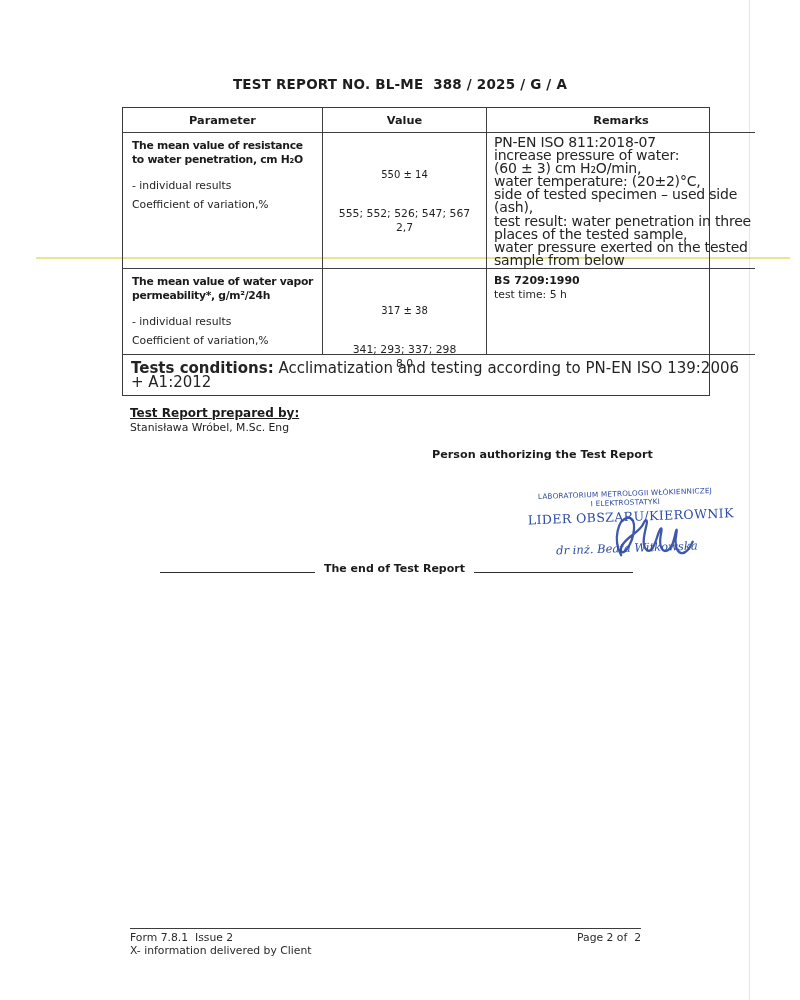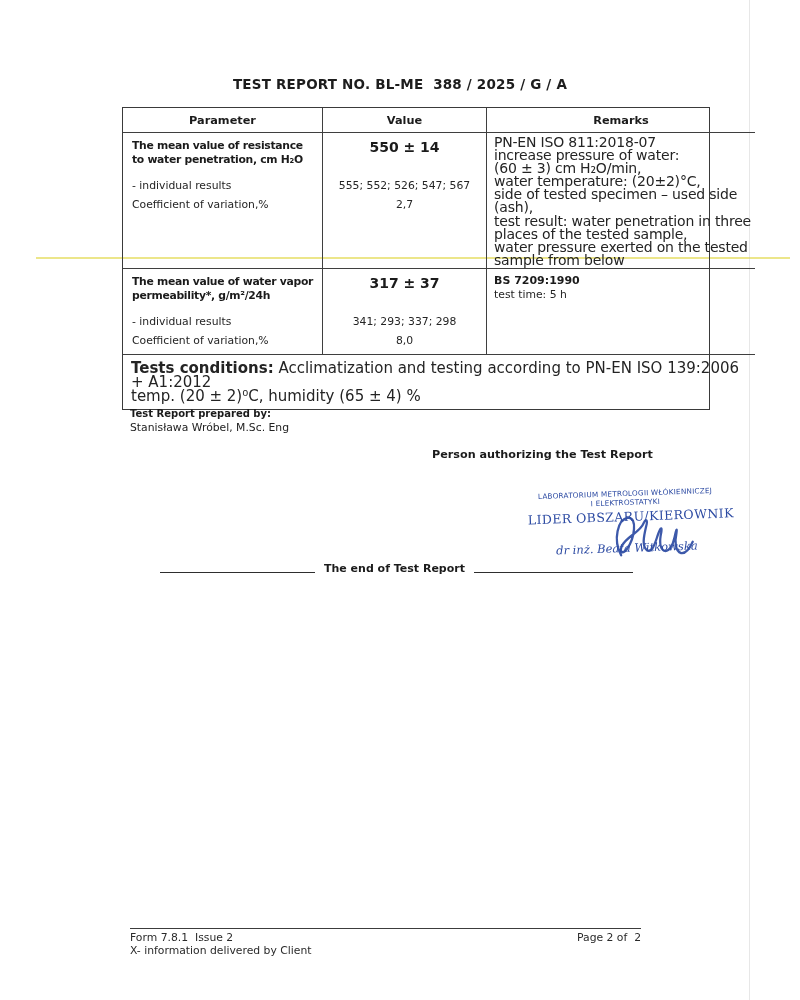--- a/index.html
+++ b/index.html
@@ -23,31 +23,31 @@
     grid-template-rows:25px 136px 86px auto;
     font-size:10.8px;color:#242424;}
   .cell{box-sizing:border-box;border-right:1.4px solid #3f3f3f;border-bottom:1.4px solid #3f3f3f;}
   .c-last{border-right:none;}
   .head{display:flex;align-items:center;justify-content:center;font-weight:bold;font-size:11.3px;color:#1b1b1b;}
   .pcell{padding:6px 16px 0 9px;}
   .ptitle{font-weight:bold;font-size:10.8px;line-height:14px;letter-spacing:-.3px;white-space:nowrap;color:#1b1b1b;}
   .ind{margin-top:12px;line-height:14px;}
   .cvl{margin-top:5px;line-height:14px;}
   .vcell{text-align:center;padding-top:7px;}
-  .vmean{font-weight:bold;font-size:14px;line-height:14px;color:#1b1b1b;}
+  .vmean{font-weight:normal;font-size:10px;line-height:14px;color:#1b1b1b;margin-top:28px;}
   .vind{margin-top:25px;line-height:14px;}
-  .vcv{margin-top:5px;line-height:14px;}
+  .vcv{line-height:14px;}
   .rcell{padding:3px 4px 0 7px;font-size:14px;line-height:13.1px;letter-spacing:-.2px;}
   .rcell .rl{white-space:nowrap;}
   .rcell2{padding:5px 4px 0 7px;font-size:10.8px;line-height:14px;}
   .rstd{font-weight:bold;font-size:11px;color:#1b1b1b;}
   .ccell{grid-column:1 / -1;border-right:none;border-bottom:none;padding:6px 8px;line-height:14px;font-size:15px;}
   
   .prepared{position:absolute;left:130px;top:407px;font-size:10.8px;line-height:13.5px;}
-  .prepared .b{font-size:10px;color:#1b1b1b;}
+  .prepared .b{font-size:12px;color:#1b1b1b;text-decoration:underline;}
   
   .authorizing{position:absolute;left:432px;top:448px;font-size:11.2px;font-weight:bold;color:#1b1b1b;}
   
   .stamp{position:absolute;left:528px;top:489px;width:196px;transform:rotate(-2deg);
     color:#2d4ba3;text-align:center;}
   .s1{font-size:7.3px;line-height:9px;letter-spacing:.2px;white-space:nowrap;}
   .s3{margin-top:2px;font-family:"DejaVu Serif","Liberation Serif",serif;font-size:12.5px;
     letter-spacing:.4px;white-space:nowrap;}
   .sname{margin-top:17px;font-family:"DejaVu Serif","Liberation Serif",serif;font-style:italic;
     font-size:11.5px;white-space:nowrap;}
@@ -105,32 +105,31 @@
 
   <div class="cell pcell">
     <div class="ptitle">
       <div>The mean value of water vapor</div>
       <div>permeability*, g/m²/24h</div>
     </div>
     <div class="ind">- individual results</div>
     <div class="cvl">Coefficient of variation,%</div>
   </div>
   <div class="cell vcell">
-    <div class="vmean">317 ± 37</div>
+    <div class="vmean">317 ± 38</div>
     <div class="vind">341; 293; 337; 298</div>
     <div class="vcv">8,0</div>
   </div>
   <div class="cell rcell2 c-last">
     <div class="rstd">BS 7209:1990</div>
     <div>test time: 5 h</div>
   </div>
 
   <div class="cell ccell">
     <div><span class="b">Tests conditions:</span><span> Acclimatization and testing according to PN-EN ISO 139:2006 + A1:2012</span></div>
-    <div>temp. (20 ± 2)⁰C, humidity (65 ± 4) %</div>
   </div>
 </div>
 
 <div class="prepared">
   <div class="b">Test Report prepared by:</div>
   <div>Stanisława Wróbel, M.Sc. Eng</div>
 </div>
 
 <div class="authorizing">Person authorizing the Test Report</div>
 

